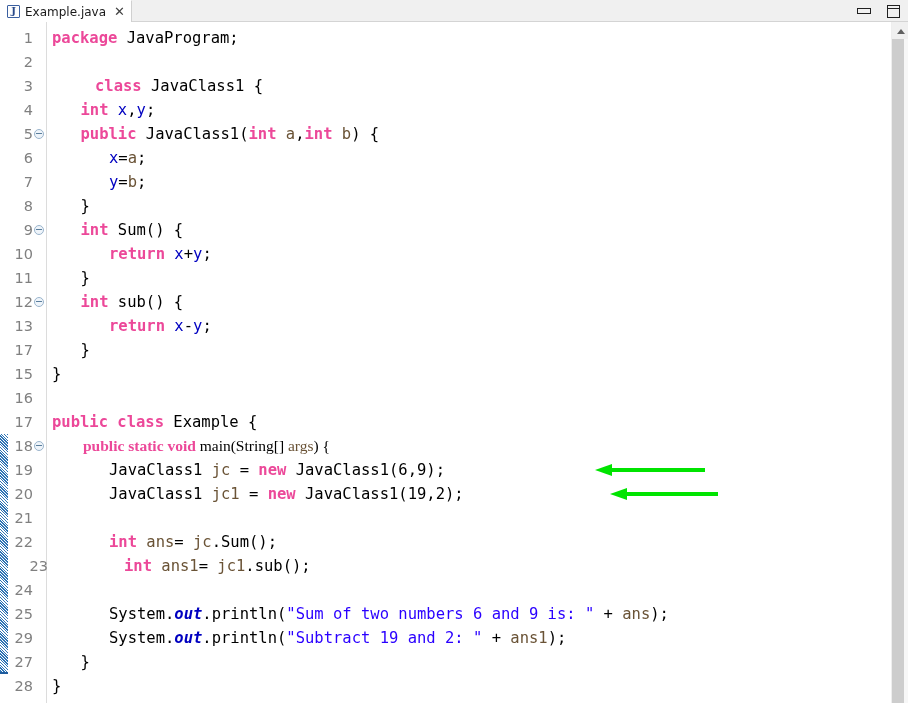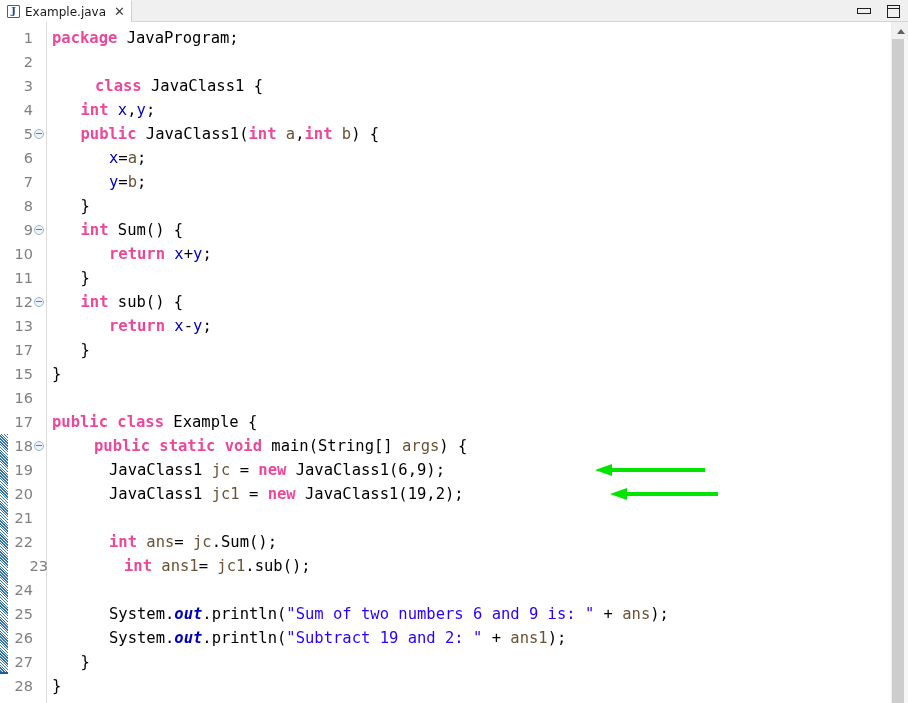--- a/index.html
+++ b/index.html
@@ -261,29 +261,29 @@
         <div class="line" style="top: 172px;"><span class="lineno">8</span><span class="code" style="left: 80.5px;"><span class="pln">}</span></span></div>
         <div class="line" style="top: 196px;"><span class="lineno">9</span><span class="fold"></span><span class="code" style="left: 80.5px;"><span class="kw">int</span><span class="pln"> Sum() {</span></span></div>
         <div class="line" style="top: 220px;"><span class="lineno">10</span><span class="code" style="left: 109px;"><span class="kw">return</span><span class="pln"> </span><span class="fld">x</span><span class="pln">+</span><span class="fld">y</span><span class="pln">;</span></span></div>
         <div class="line" style="top: 244px;"><span class="lineno">11</span><span class="code" style="left: 80.5px;"><span class="pln">}</span></span></div>
         <div class="line" style="top: 268px;"><span class="lineno">12</span><span class="fold"></span><span class="code" style="left: 80.5px;"><span class="kw">int</span><span class="pln"> sub() {</span></span></div>
         <div class="line" style="top: 292px;"><span class="lineno">13</span><span class="code" style="left: 109px;"><span class="kw">return</span><span class="pln"> </span><span class="fld">x</span><span class="pln">-</span><span class="fld">y</span><span class="pln">;</span></span></div>
         <div class="line" style="top: 316px;"><span class="lineno">17</span><span class="code" style="left: 80.5px;"><span class="pln">}</span></span></div>
         <div class="line" style="top: 340px;"><span class="lineno">15</span><span class="code" style="left: 52px;"><span class="pln">}</span></span></div>
         <div class="line" style="top: 364px;"><span class="lineno">16</span><span class="code" style="left: 52px;"></span></div>
         <div class="line" style="top: 388px;"><span class="lineno">17</span><span class="code" style="left: 52px;"><span class="kw">public class</span><span class="pln"> Example {</span></span></div>
-        <div class="line" style="top: 412px;"><span class="lineno">18</span><span class="fold"></span><span class="code" style="left: 94px;"><span class="kw">public static void</span><span class="pln"> main(String[] </span><span class="loc">args</span><span class="pln">) {</span></span></div>
+        <div class="line" style="top: 412px;"><span class="lineno">18</span><span class="fold"></span><span class="code" style="left: 83px; font-family: Liberation Serif, serif;"><span class="kw">public static void</span><span class="pln"> main(String[] </span><span class="loc">args</span><span class="pln">) {</span></span></div>
         <div class="line" style="top: 436px;"><span class="lineno">19</span><span class="code" style="left: 109px;"><span class="pln">JavaClass1 </span><span class="loc">jc</span><span class="pln"> = </span><span class="kw">new</span><span class="pln"> JavaClass1(6,9);</span></span></div>
         <div class="line" style="top: 460px;"><span class="lineno">20</span><span class="code" style="left: 109px;"><span class="pln">JavaClass1 </span><span class="loc">jc1</span><span class="pln"> = </span><span class="kw">new</span><span class="pln"> JavaClass1(19,2);</span></span></div>
         <div class="line" style="top: 484px;"><span class="lineno">21</span><span class="code" style="left: 52px;"></span></div>
         <div class="line" style="top: 508px;"><span class="lineno">22</span><span class="code" style="left: 109px;"><span class="kw">int</span><span class="pln"> </span><span class="loc">ans</span><span class="pln">= </span><span class="loc">jc</span><span class="pln">.Sum();</span></span></div>
         <div class="line" style="top: 532px; margin-left: 15px;"><span class="lineno">23</span><span class="code" style="left: 109px;"><span class="kw">int</span><span class="pln"> </span><span class="loc">ans1</span><span class="pln">= </span><span class="loc">jc1</span><span class="pln">.sub();</span></span></div>
         <div class="line" style="top: 556px;"><span class="lineno">24</span><span class="code" style="left: 52px;"></span></div>
         <div class="line" style="top: 580px;"><span class="lineno">25</span><span class="code" style="left: 109px;"><span class="pln">System.</span><span class="stat">out</span><span class="pln">.println(</span><span class="str">"Sum of two numbers 6 and 9 is: "</span><span class="pln"> + </span><span class="loc">ans</span><span class="pln">);</span></span></div>
-        <div class="line" style="top: 604px;"><span class="lineno">26</span><span class="code" style="left: 109px;"><span class="pln">System.</span><span class="stat">out</span><span class="pln">.println(</span><span class="str">"Subtract 19 and 2: "</span><span class="pln"> + </span><span class="loc">ans1</span><span class="pln">);</span></span></div>
+        <div class="line" style="top: 604px;"><span class="lineno">29</span><span class="code" style="left: 109px;"><span class="pln">System.</span><span class="stat">out</span><span class="pln">.println(</span><span class="str">"Subtract 19 and 2: "</span><span class="pln"> + </span><span class="loc">ans1</span><span class="pln">);</span></span></div>
         <div class="line" style="top: 628px;"><span class="lineno">27</span><span class="code" style="left: 80.5px;"><span class="pln">}</span></span></div>
         <div class="line" style="top: 652px;"><span class="lineno">28</span><span class="code" style="left: 52px;"><span class="pln">}</span></span></div>
       </div>
     <div id="annotations">
         <div class="arrow" style="left: 595px; width: 110px; top: 440px;">
           <span class="head"></span>
           <span class="shaft" style="width: 95px;"></span>
         </div>
         <div class="arrow" style="left: 610px; width: 108px; top: 464px;">
           <span class="head"></span>

